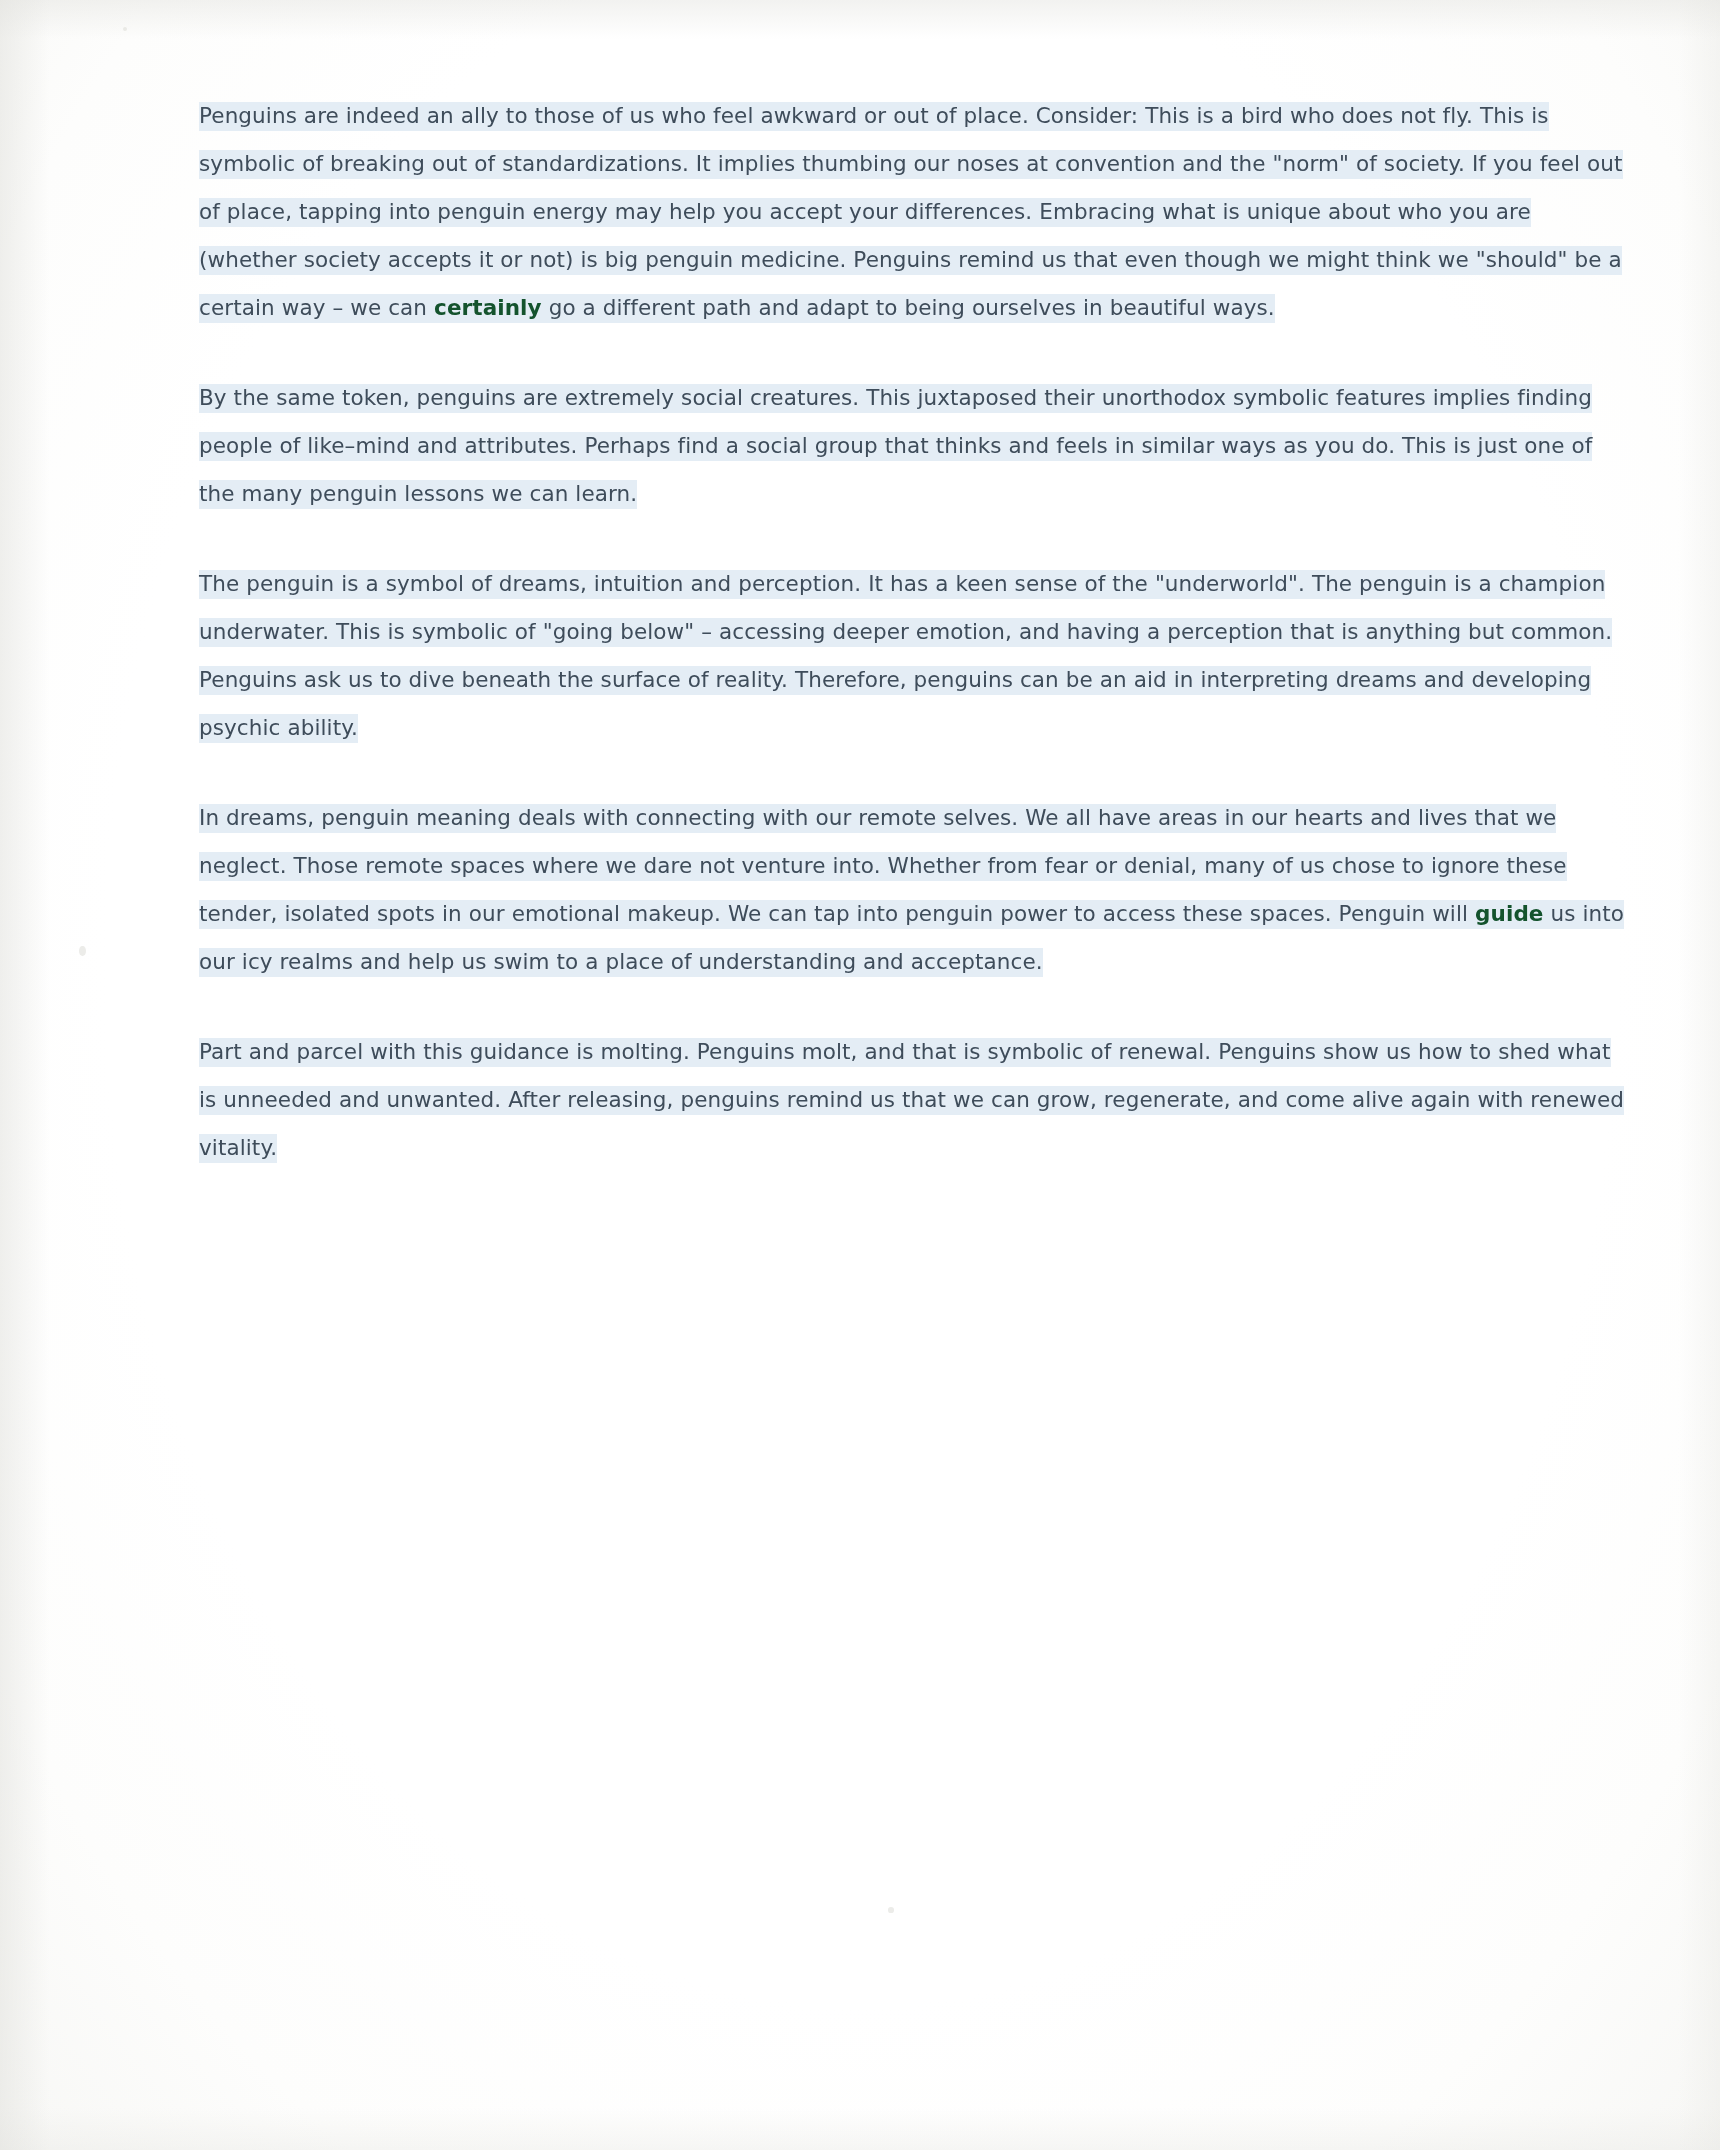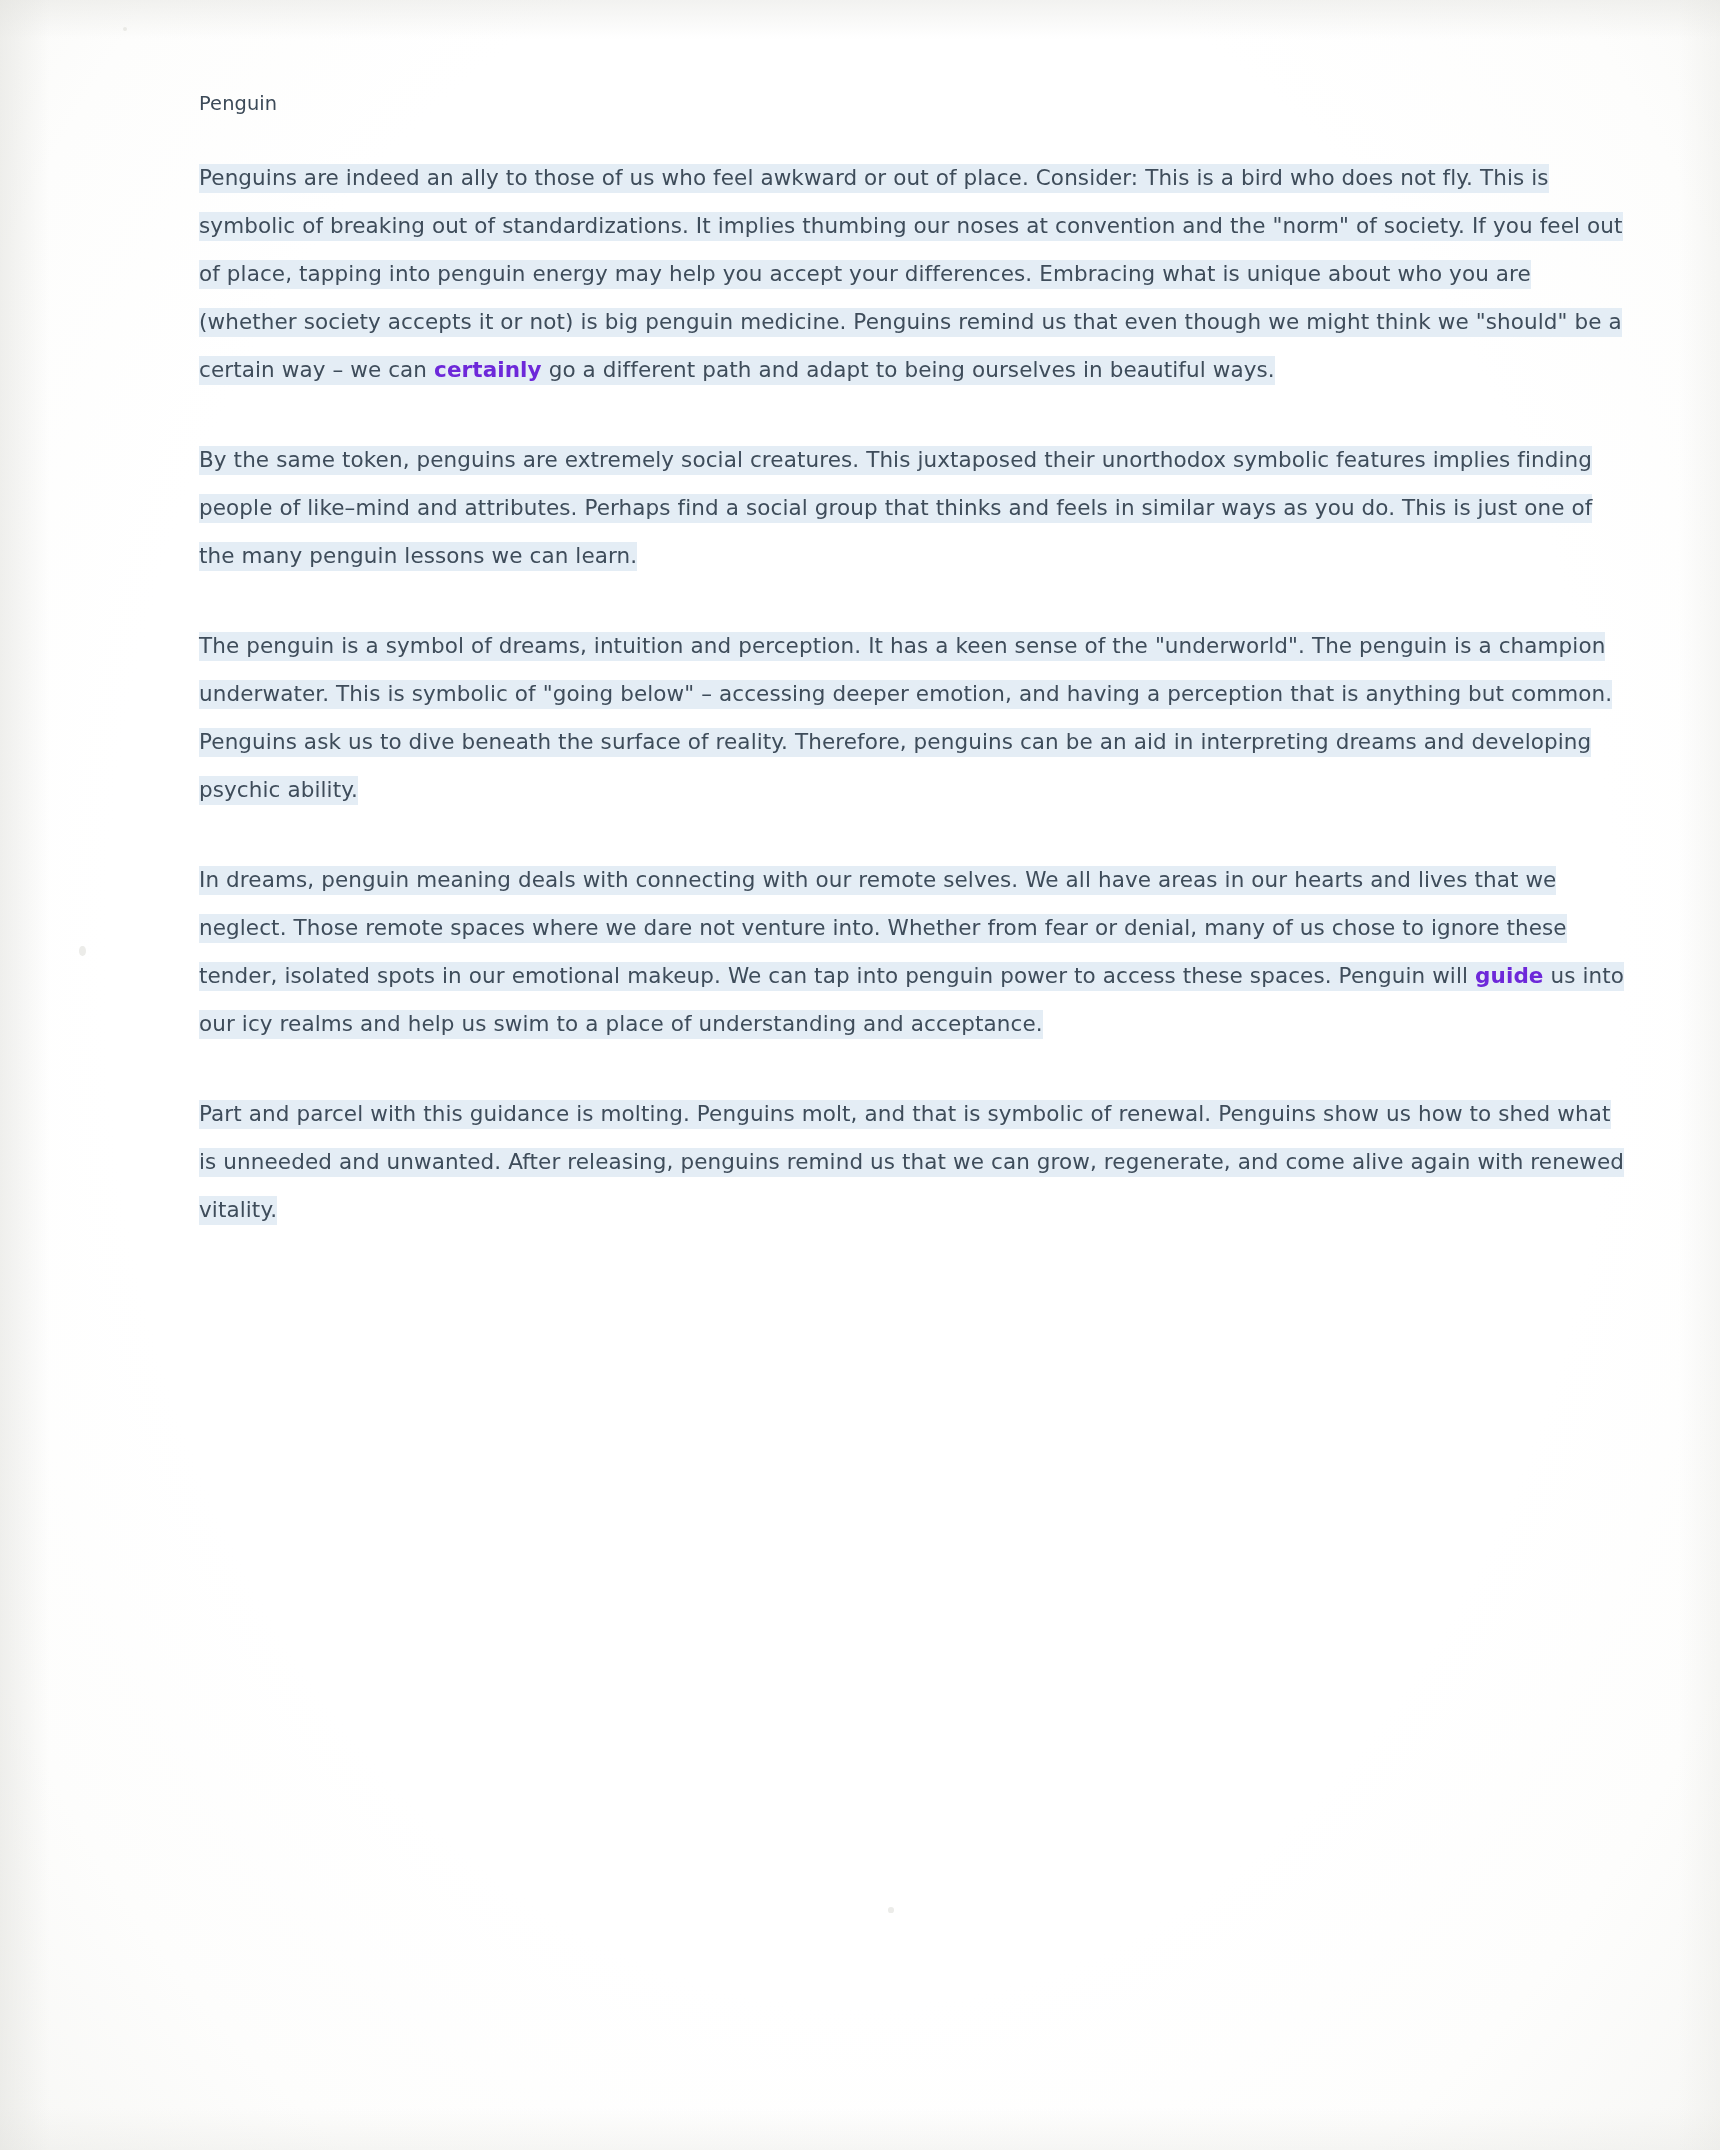--- a/index.html
+++ b/index.html
@@ -61,42 +61,41 @@
   .para:last-child { margin-bottom: 0; }
 
   
   .hl {
     background-color: #e4edf5;
     box-decoration-break: clone;
     -webkit-box-decoration-break: clone;
     padding: 1.4px 0 2.9px 0;
   }
 
-  .b { font-weight: 700; color: #6d28d9; }
+  .b { font-weight: 700; color: #14532d; }
 
   
   .speck {
     position: absolute;
     background: #d9d9d4;
     border-radius: 50%;
     opacity: 0.5;
   }
 </style>
 </head>
 <body>
 
 <div id="page">
 
   <span class="speck" style="left:79px; top:946px; width:6.5px; height:10px;"></span>
   <span class="speck" style="left:888px; top:1907px; width:5.7px; height:5.7px;"></span>
   <span class="speck" style="left:123px; top:27px; width:4.3px; height:4.3px;"></span>
 
   <div id="content">
 
-    <h1 class="doc-title">Penguin</h1>
 
     <p class="para"><span class="hl"><span>Penguins are indeed an ally to those of us who feel awkward or out of place. Consider: This is a bird who does not fly. This is symbolic of breaking out of standardizations. It implies thumbing our noses at convention and the "norm" of society. If you feel out of place, tapping into penguin energy may help you accept your differences. Embracing what is unique about who you are (whether society accepts it or not) is big penguin medicine. Penguins remind us that even though we might think we "should" be a certain way – we can </span><span class="b">certainly</span><span> go a different path and adapt to being ourselves in beautiful ways.</span></span></p>
     <p class="para"><span class="hl"><span>By the same token, penguins are extremely social creatures. This juxtaposed their unorthodox symbolic features implies finding people of like–mind and attributes. Perhaps find a social group that thinks and feels in similar ways as you do. This is just one of the many penguin lessons we can learn.</span></span></p>
     <p class="para"><span class="hl"><span>The penguin is a symbol of dreams, intuition and perception. It has a keen sense of the "underworld". The penguin is a champion underwater. This is symbolic of "going below" – accessing deeper emotion, and having a perception that is anything but common. Penguins ask us to dive beneath the surface of reality. Therefore, penguins can be an aid in interpreting dreams and developing psychic ability.</span></span></p>
     <p class="para"><span class="hl"><span>In dreams, penguin meaning deals with connecting with our remote selves. We all have areas in our hearts and lives that we neglect. Those remote spaces where we dare not venture into. Whether from fear or denial, many of us chose to ignore these tender, isolated spots in our emotional makeup. We can tap into penguin power to access these spaces. Penguin will </span><span class="b">guide</span><span> us into our icy realms and help us swim to a place of understanding and acceptance.</span></span></p>
     <p class="para"><span class="hl"><span>Part and parcel with this guidance is molting. Penguins molt, and that is symbolic of renewal. Penguins show us how to shed what is unneeded and unwanted. After releasing, penguins remind us that we can grow, regenerate, and come alive again with renewed vitality.</span></span></p>
 
   </div>
 </div>
 

